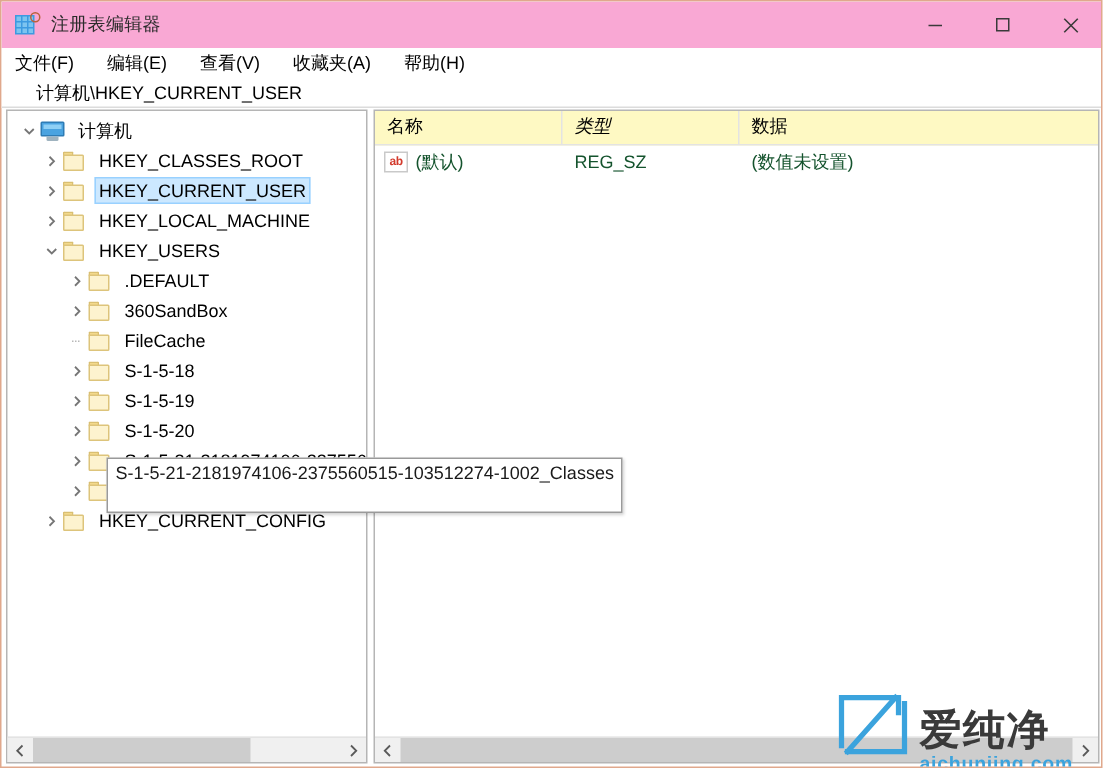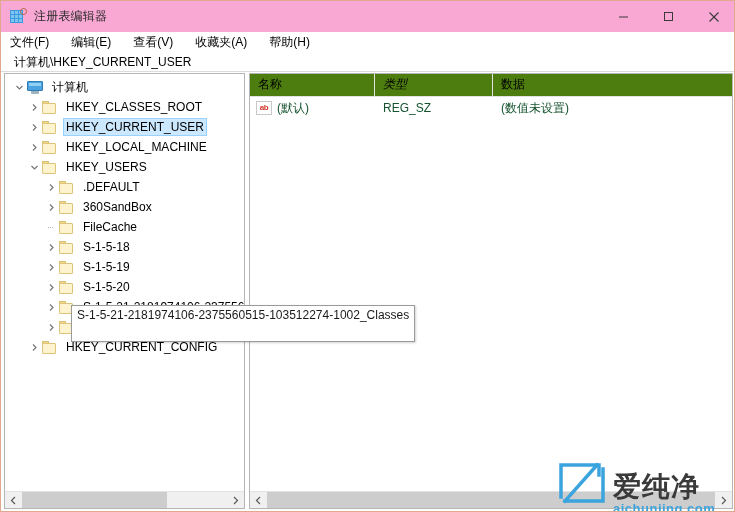--- a/index.html
+++ b/index.html
@@ -118,21 +118,21 @@
   .addressbar {
     position: absolute;
     left: 0; top: 51px;
     width: 735px;
     height: 20px;
     background: #ffffff;
     border-bottom: 1px solid #dcdcdc;
     box-sizing: border-box;
     display: flex;
     align-items: center;
-    padding-left: 13px;
+    padding-left: 23px;
   }
   .address-text {
     font-size: 12px;
     color: #000000;
     line-height: 18px;
   }
 
   
   .panes {
     position: absolute;
@@ -261,21 +261,21 @@
     height: 436px;
     background: #ffffff;
     border: 1px solid #b5b5b5;
     box-sizing: border-box;
     overflow: hidden;
   }
   .col-header {
     height: 22px;
     display: flex;
     border-bottom: 1px solid #e3e3e3;
-    background: #4d7c0f;
+    background: #fef9c3;
     position: relative;
   }
   .col {
     font-size: 12px;
     color: #000000;
     line-height: 21px;
     padding-left: 8px;
     box-sizing: border-box;
     border-right: 1px solid #e3e3e3;
     height: 22px;

